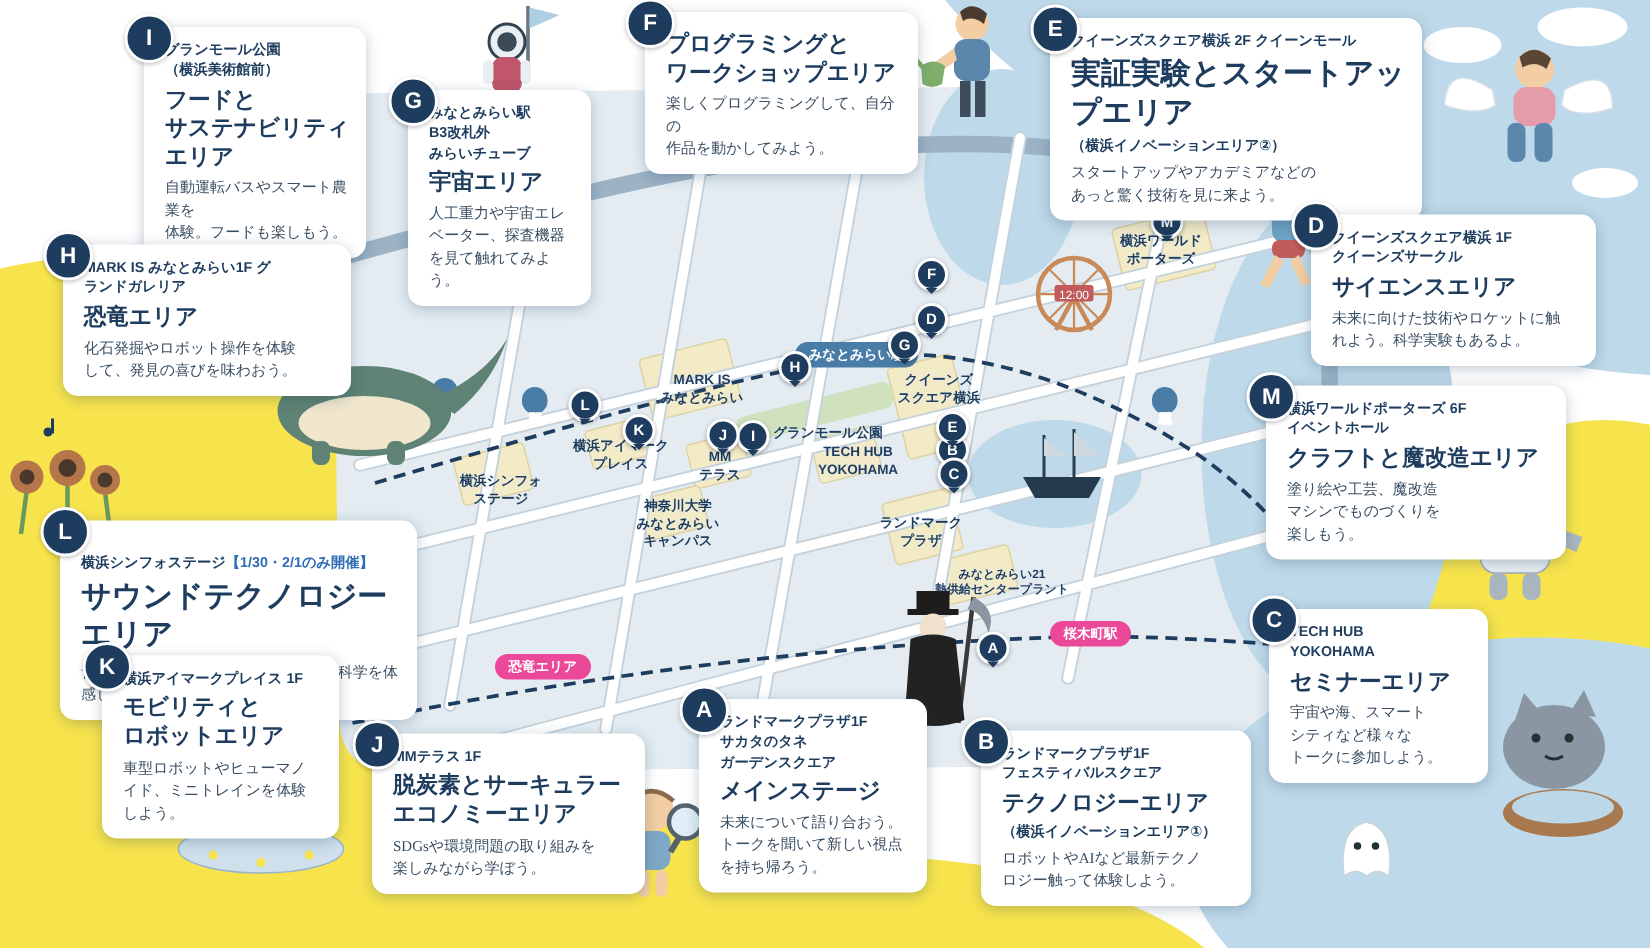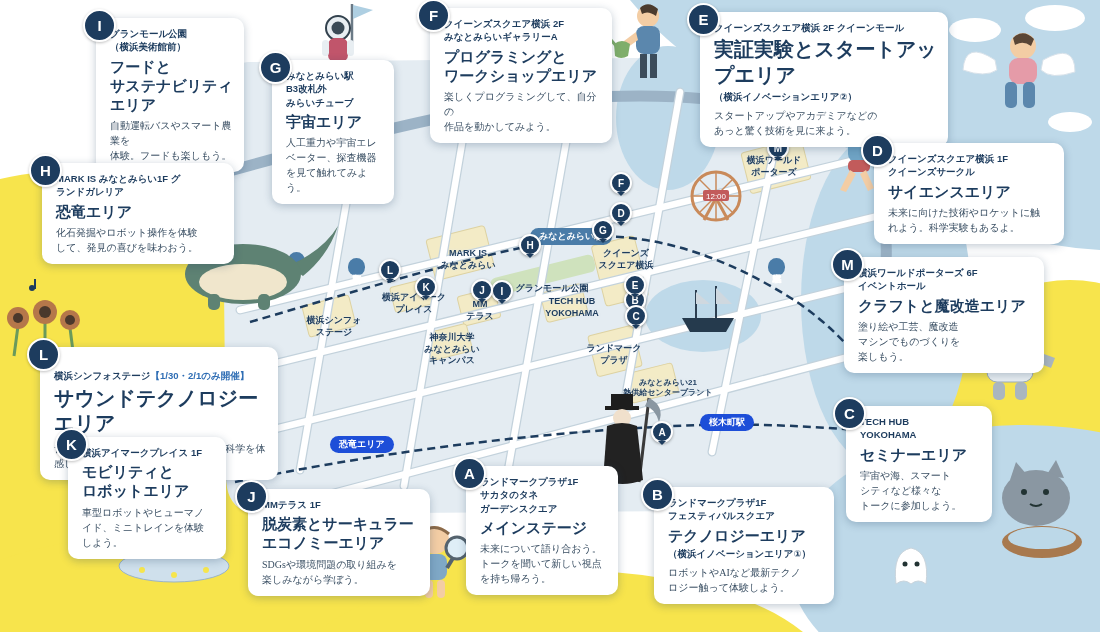--- a/index.html
+++ b/index.html
@@ -16,21 +16,21 @@
     line-height:1.3; text-align:center; white-space:pre-line;
     text-shadow:0 0 3px rgba(228,236,242,.9);
   }
   .place.small { font-size:8px; }
   .station {
     position:absolute; z-index:15; background:#4a7ca8; color:#fff;
     font-size:9px; font-weight:700; padding:2px 9px; border-radius:10px;
     white-space:nowrap;
   }
   .station.v { writing-mode:vertical-rl; padding:9px 2px; }
-  .station.dark { background:#1d4ed8; }
+  .station.dark { background:#ec4899; }
   .pin {
     position:absolute; z-index:20; width:18px; height:18px; border-radius:50%;
     background:#1d3c5e; color:#fff; border:2px solid #fff;
     font-size:10px; font-weight:700; display:flex; align-items:center; justify-content:center;
     box-shadow:0 1px 3px rgba(0,0,0,.35); box-sizing:content-box;
   }
   .pin::after {
     content:""; position:absolute; top:100%; left:50%; margin-left:-4px;
     border:4px solid transparent; border-top-color:#1d3c5e;
   }
@@ -378,22 +378,20 @@
 B3改札外
 みらいチューブ</div>
     <div class="title">宇宙エリア</div>
     <div class="desc">人工重力や宇宙エレ
 ベーター、探査機器
 を見て触れてみよう。</div>
   </div>
 
   <div class="callout" style="left:430px;top:8px;width:182px">
     <div class="badge">F</div>
-    <div class="loc">クイーンズスクエア横浜 2F
-みなとみらいギャラリーA</div>
     <div class="title">プログラミングと
 ワークショップエリア</div>
     <div class="desc">楽しくプログラミングして、自分の
 作品を動かしてみよう。</div>
   </div>
 
   <div class="callout" style="left:700px;top:12px;width:248px">
     <div class="badge">E</div>
     <div class="loc">クイーンズスクエア横浜 2F クイーンモール</div>
     <div class="title big">実証実験とスタートアップエリア</div>

